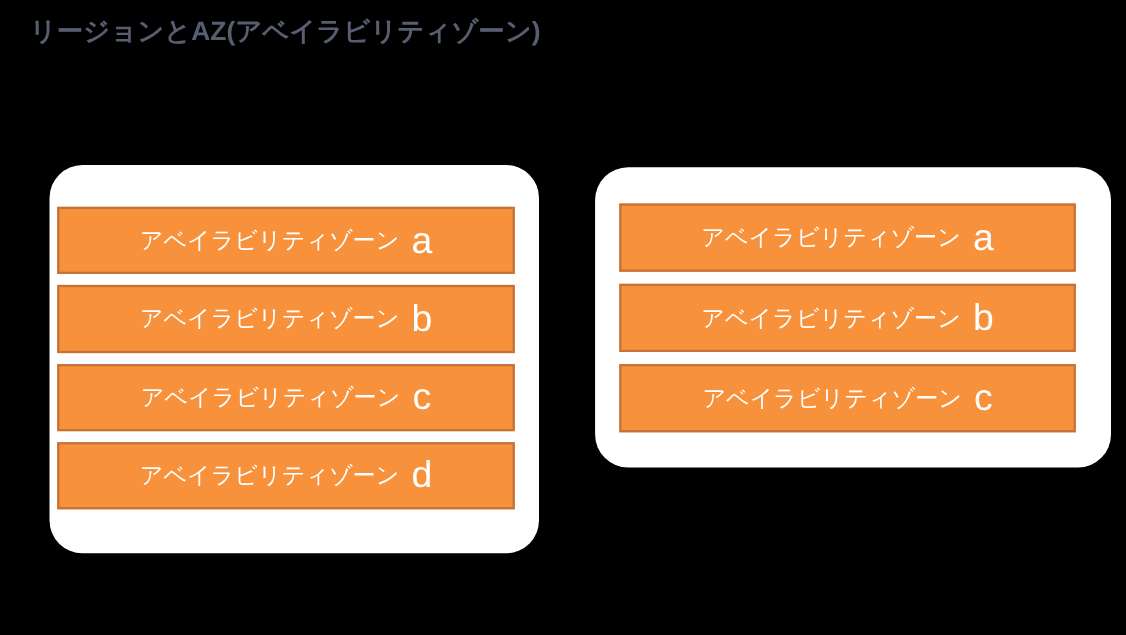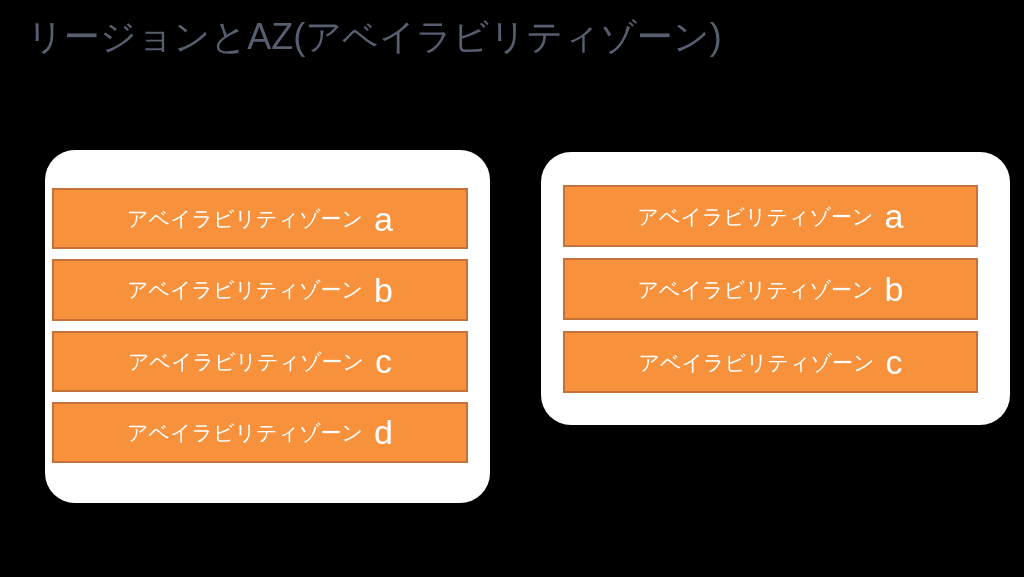--- a/index.html
+++ b/index.html
@@ -14,22 +14,22 @@
     font-family: "Liberation Sans", "DejaVu Sans", sans-serif;
     overflow: hidden;
     position: relative;
   }
 
   
   .slide-title {
     position: absolute;
     left: 27px;
     top: 14px;
-    font-size: 36px;
-    font-weight: normal;
+    font-size: 24px;
+    font-weight: bold;
     letter-spacing: 0px;
     color: #565E70;
     white-space: nowrap;
     line-height: 1.25;
   }
 
   
   .region-panel {
     position: absolute;
     background: #FFFFFF;

